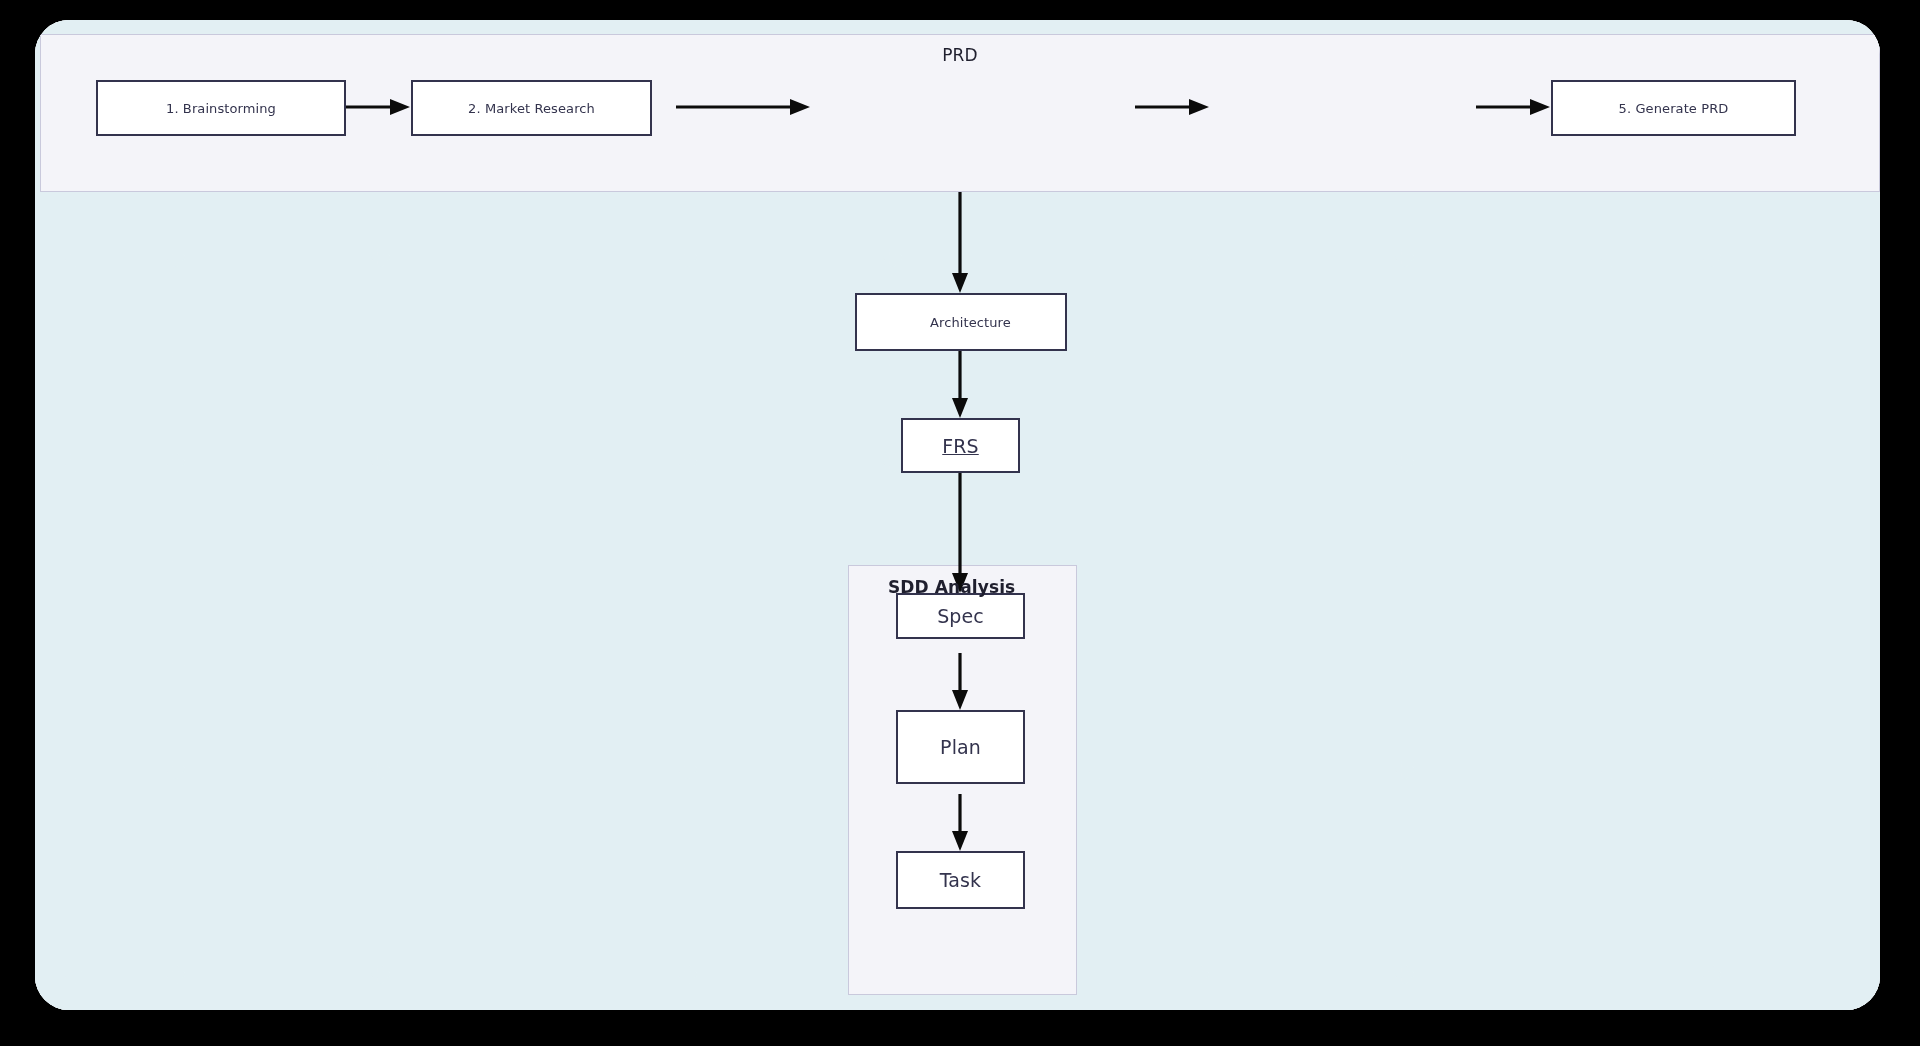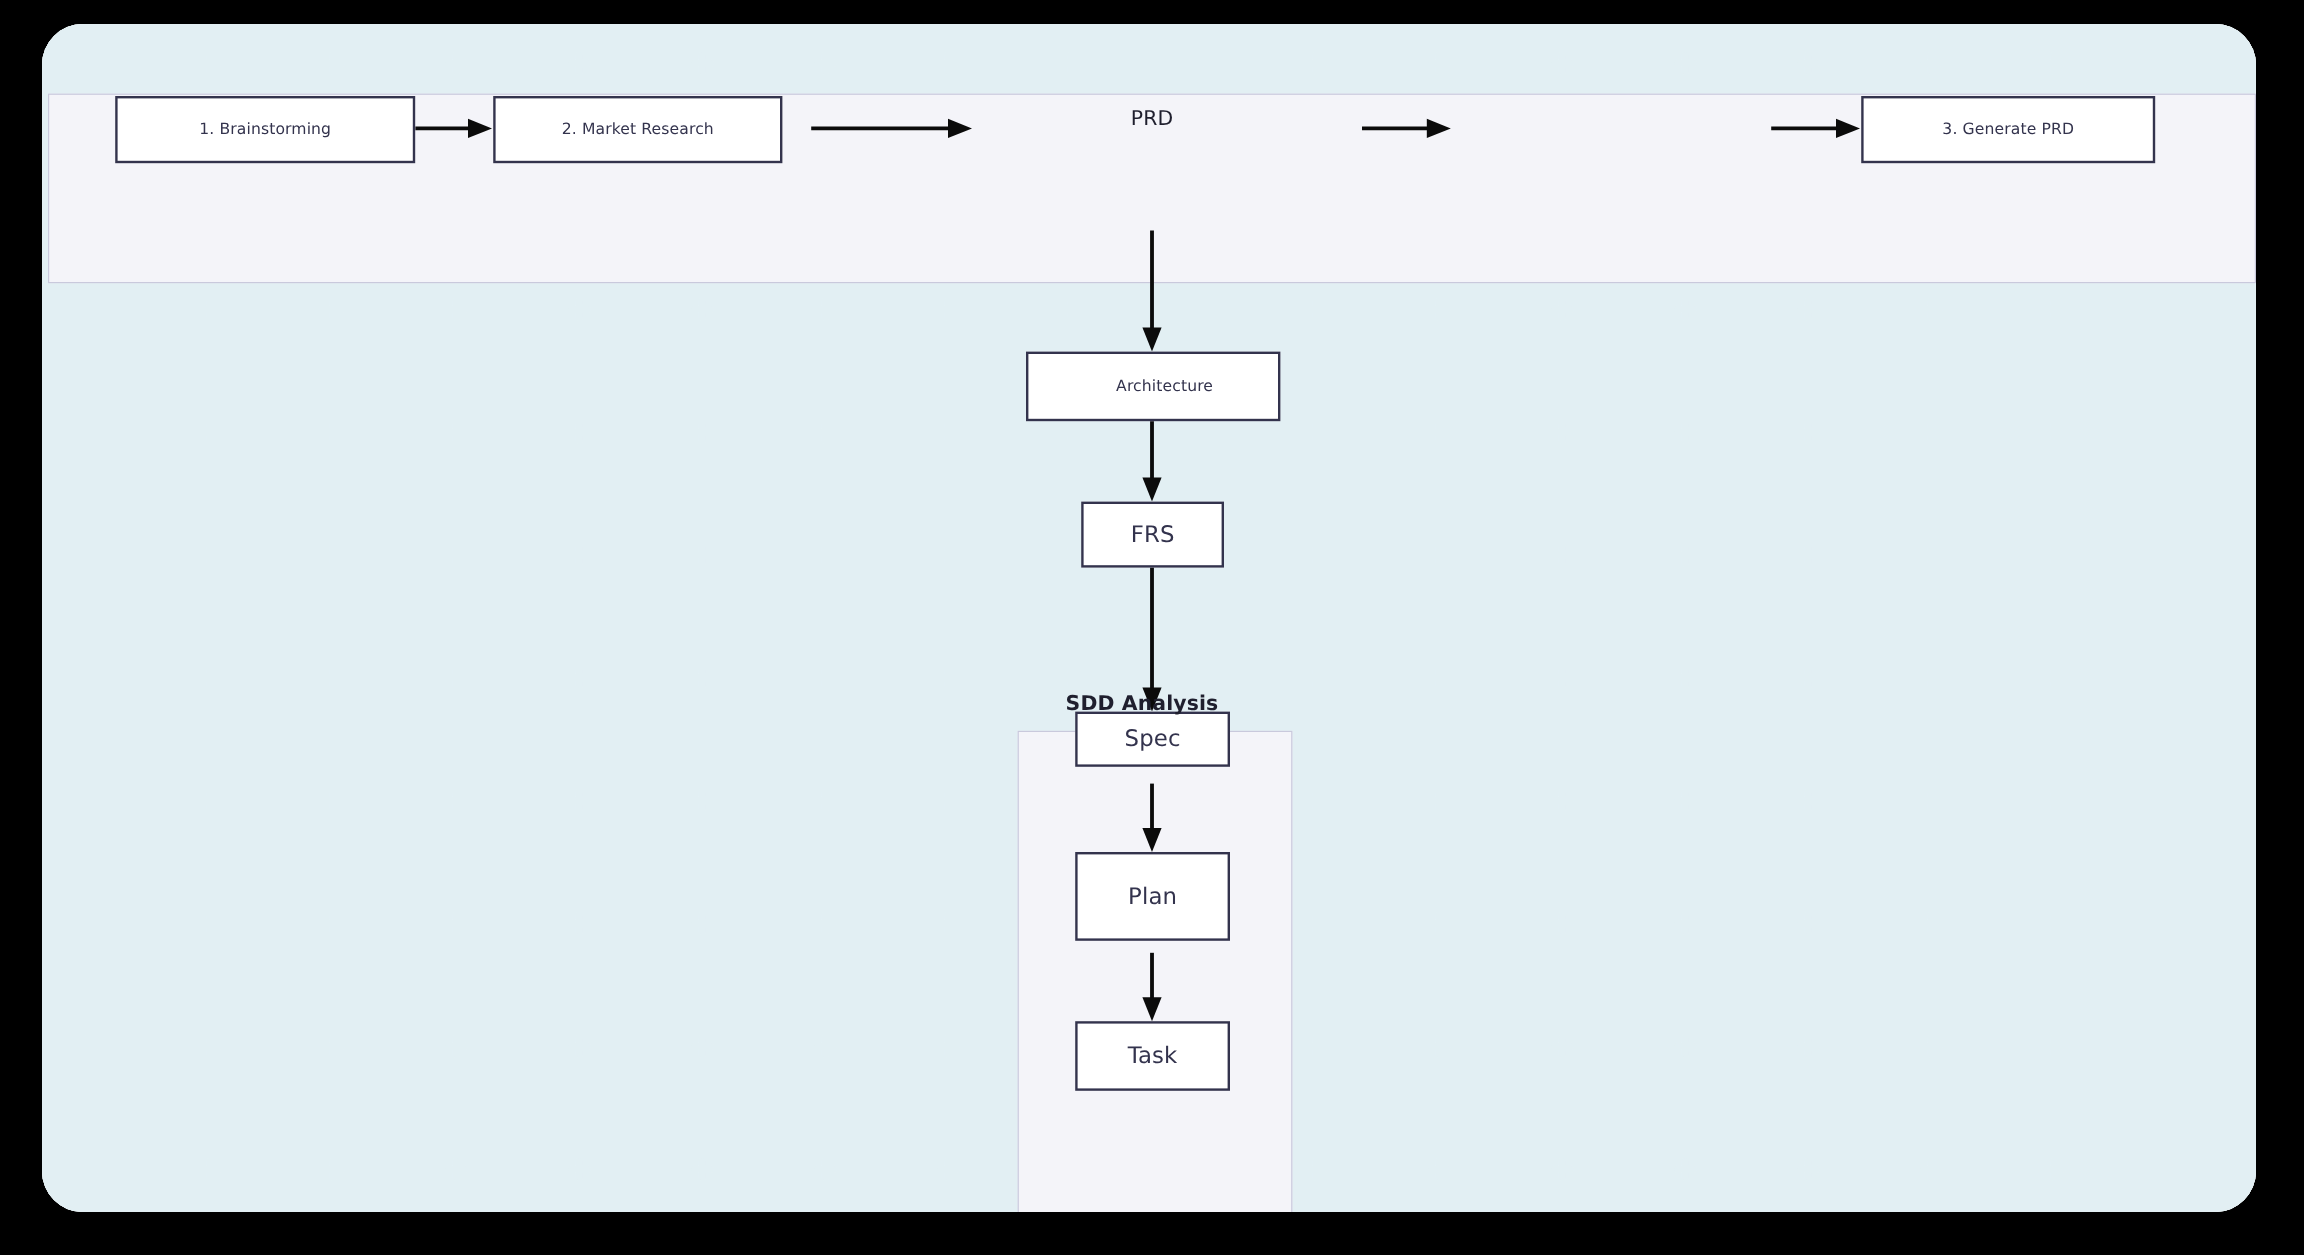--- a/index.html
+++ b/index.html
@@ -47,21 +47,20 @@
       25.4px 25.6px,  
       3.2px 3.2px;    
   }
 
   
   .subgraph {
     position: absolute;
     background: #f4f4f9;
     border: 1px solid #c9c9dc;
     box-sizing: border-box;
-    margin-top: 44px;
   }
   .subgraph-title {
     position: absolute;
     left: 0;
     right: 0;
     text-align: center;
     font-size: 17px;
     color: #1f1f2e;
     letter-spacing: .1px;
     white-space: nowrap;
@@ -187,25 +186,25 @@
       <polygon points="917,811 925,831 933,811"></polygon>
     </g>
   </svg>
 
   <div class="node" style="left:61px;  top:60px;  width:250px; height:56px;">1. Brainstorming</div>
 
   <div class="node" style="left:376px; top:60px;  width:241px; height:56px;">2. Market Research</div>
 
 
 
-  <div class="node" style="left:1516px;top:60px;  width:245px; height:56px;">3. Generate PRD</div>
+  <div class="node" style="left:1516px;top:60px;  width:245px; height:56px;">5. Generate PRD</div>
 
   <div class="node" style="left:820px; top:273px; width:212px; height:58px;padding-left:19px;">Architecture</div>
 
-  <div class="node small" style="left:866px; top:398px; width:119px; height:55px;">FRS</div>
+  <div class="node small" style="left:866px; top:398px; width:119px; height:55px;text-decoration:underline;">FRS</div>
 
   <div class="node small" style="left:861px; top:573px; width:129px; height:46px;">Spec</div>
 
   <div class="node small" style="left:861px; top:690px; width:129px; height:74px;">Plan</div>
 
   <div class="node small" style="left:861px; top:831px; width:129px; height:58px;">Task</div>
 
 </div>
 
 </body></html>

